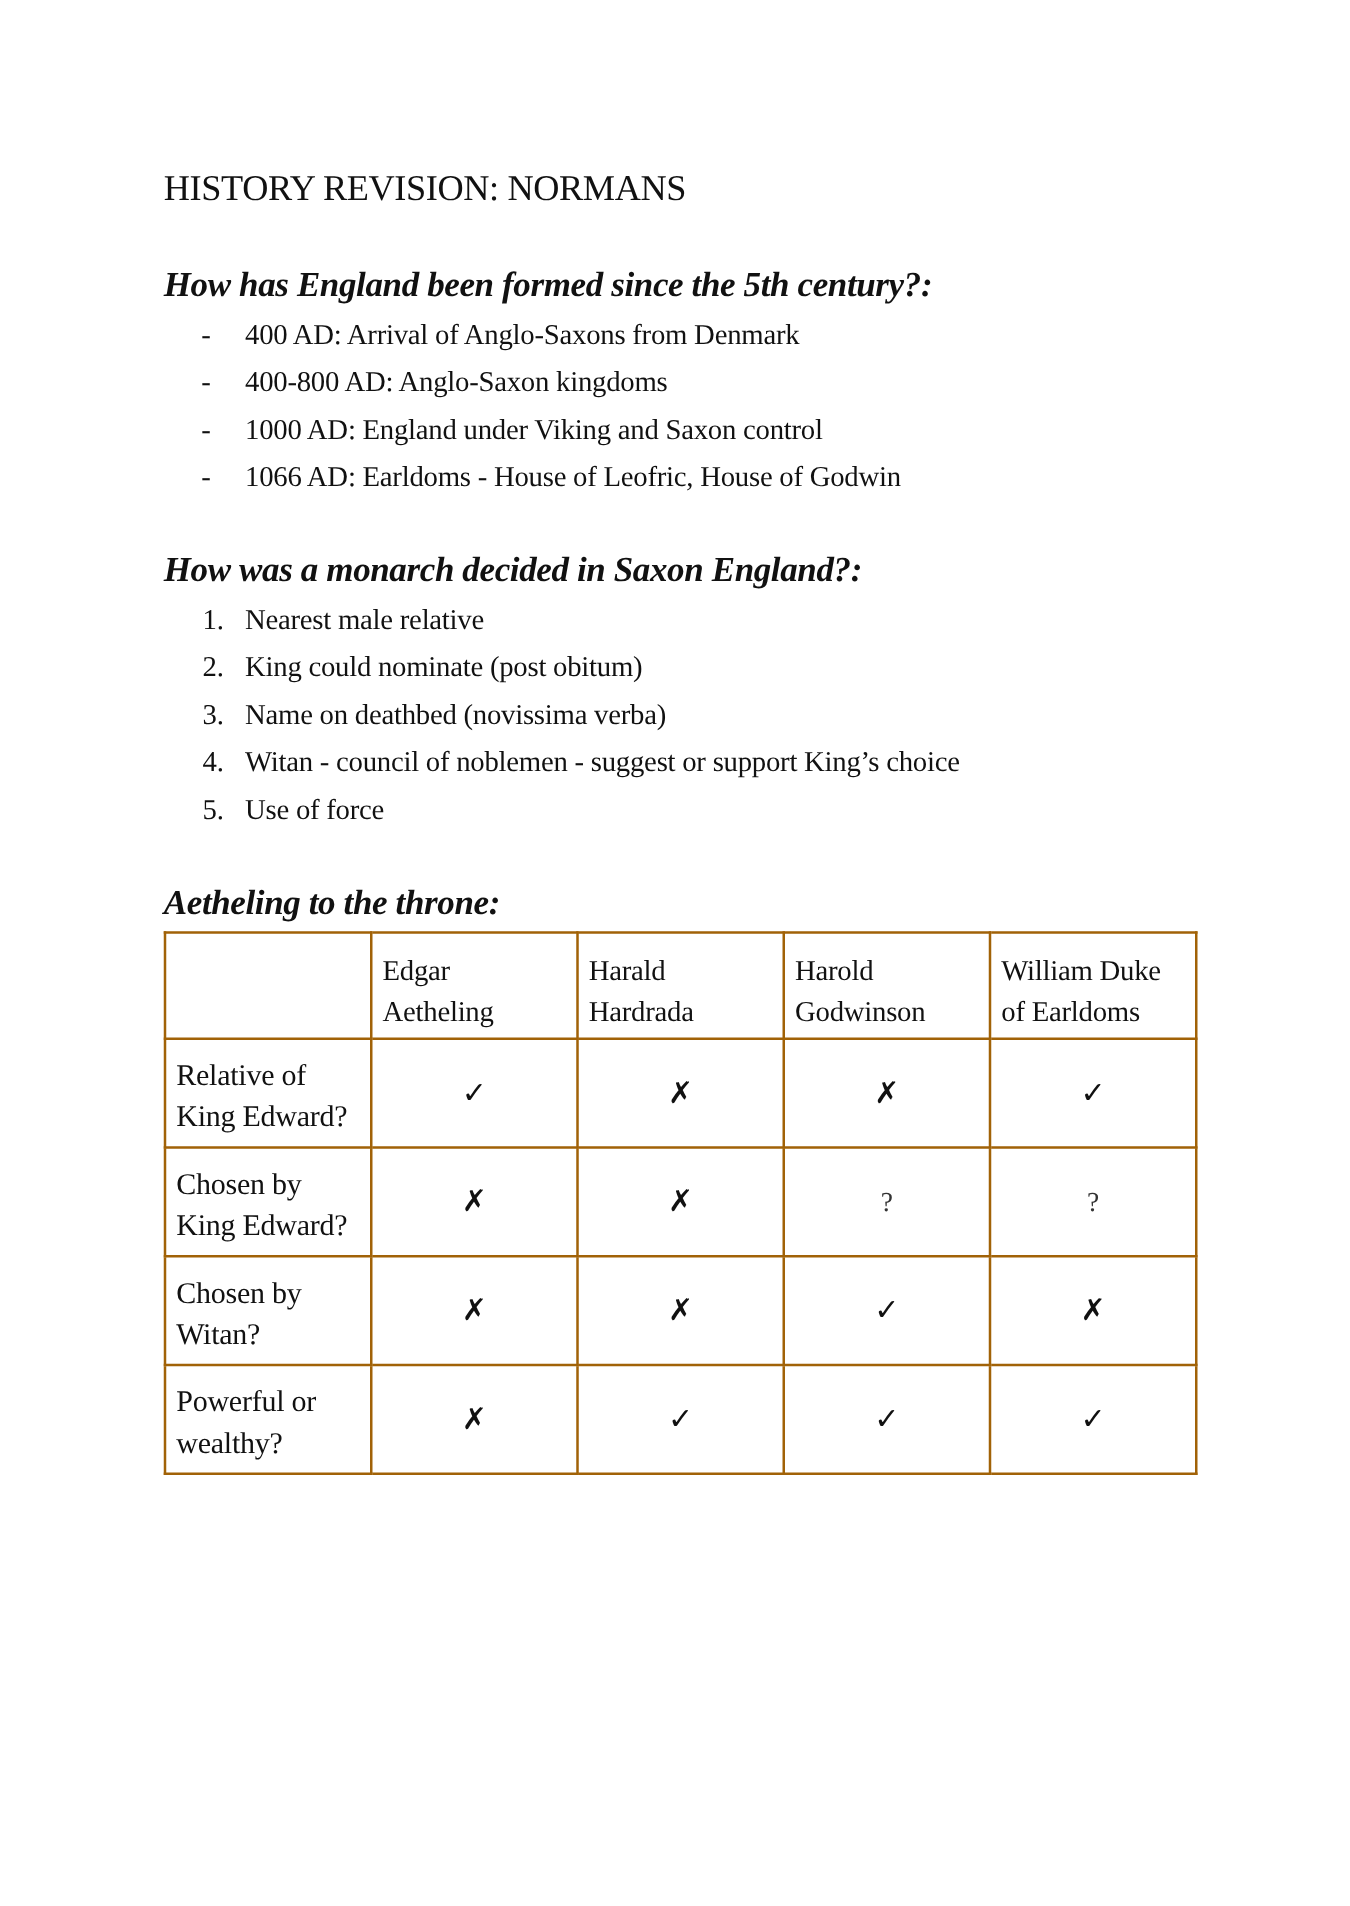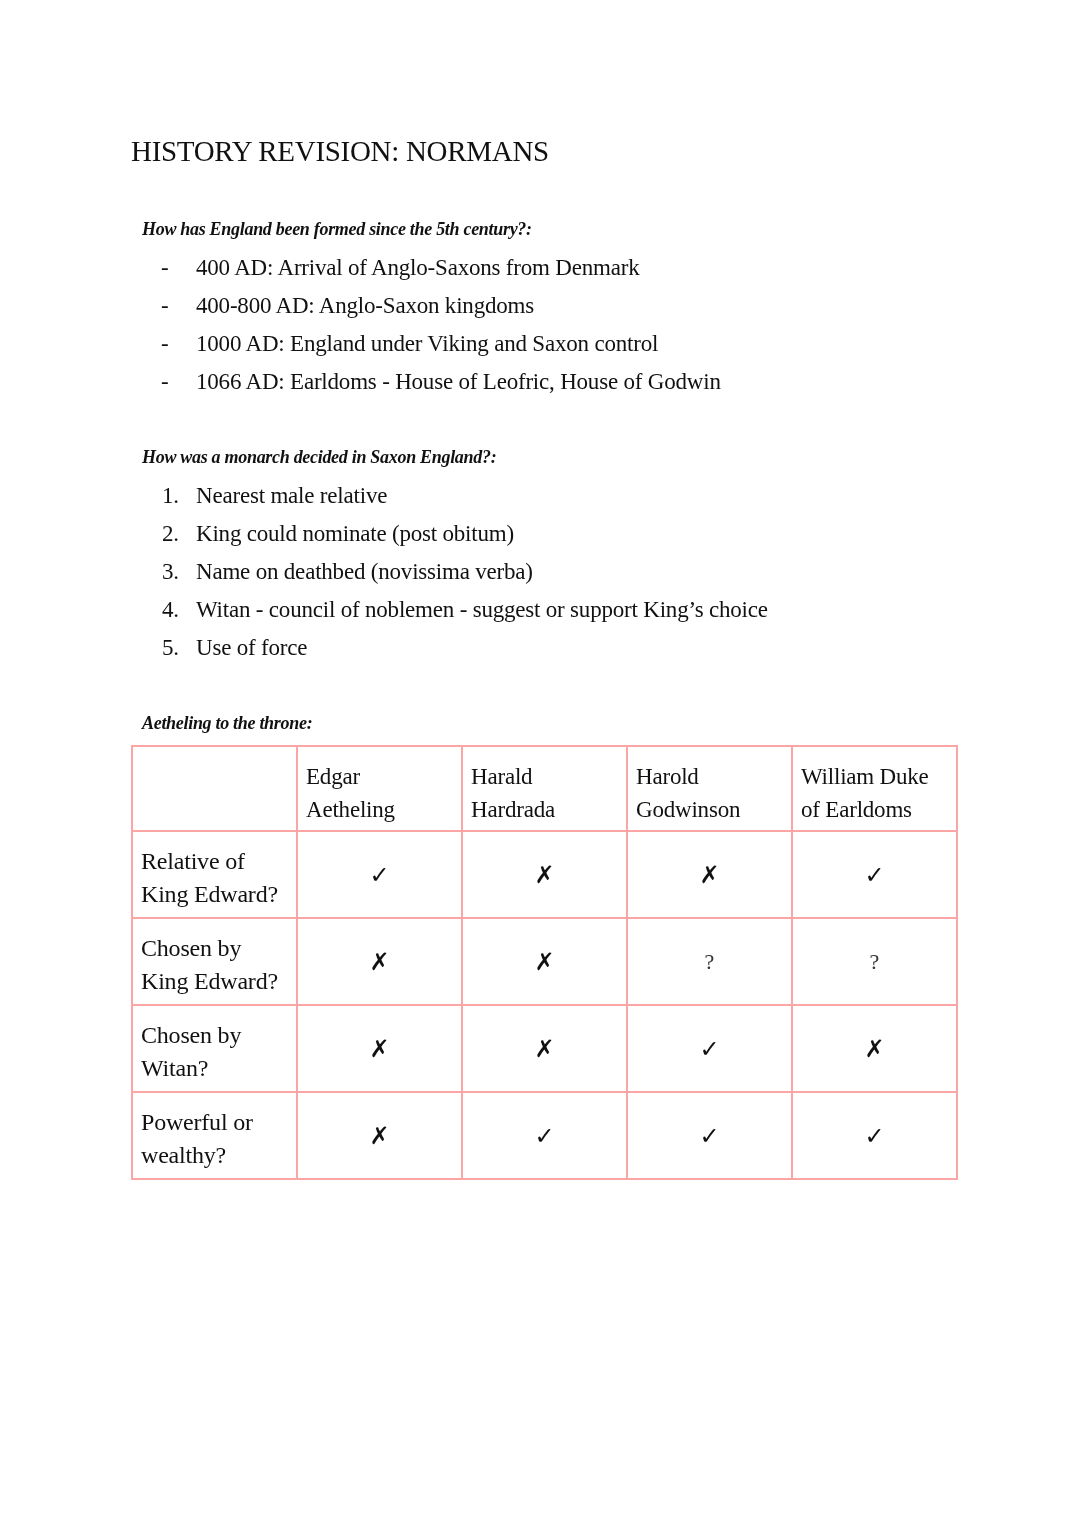--- a/index.html
+++ b/index.html
@@ -21,22 +21,22 @@
       top: 133px;
       font-size: 29px;
       font-weight: normal;
       letter-spacing: -0.3px;
       margin: 0;
       line-height: 36px;
       text-align: center;
     }
     .section-heading {
       position: absolute;
-      left: 142px;
-      font-size: 18px;
+      left: 131px;
+      font-size: 28px;
       font-style: italic;
       margin: 0;
       line-height: 30px;
       letter-spacing: -0.3px;
     }
     .list {
       position: absolute;
       left: 131px;
       margin: 0;
       padding: 0;
@@ -68,21 +68,21 @@
     }
     table.contenders {
       position: absolute;
       left: 131px;
       top: 745px;
       border-collapse: collapse;
       table-layout: fixed;
       width: 816px;
     }
     table.contenders td, table.contenders th {
-      border: 2px solid #fca5a5;
+      border: 2px solid #a16207;
       width: 163px;
       padding: 0;
       vertical-align: top;
       font-weight: normal;
       text-align: left;
     }
     table.contenders thead th {
       height: 83px;
     }
     table.contenders tbody td {

